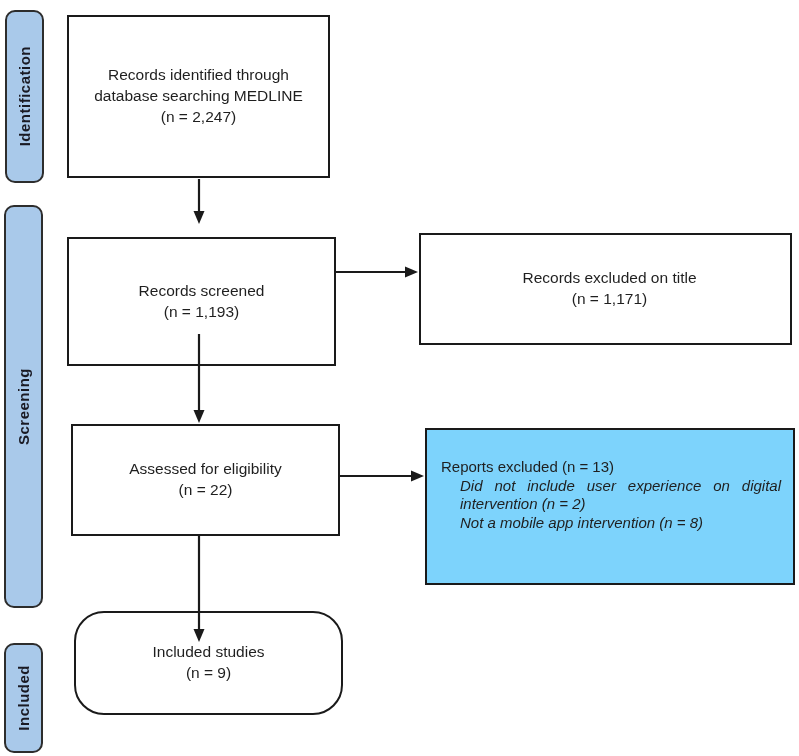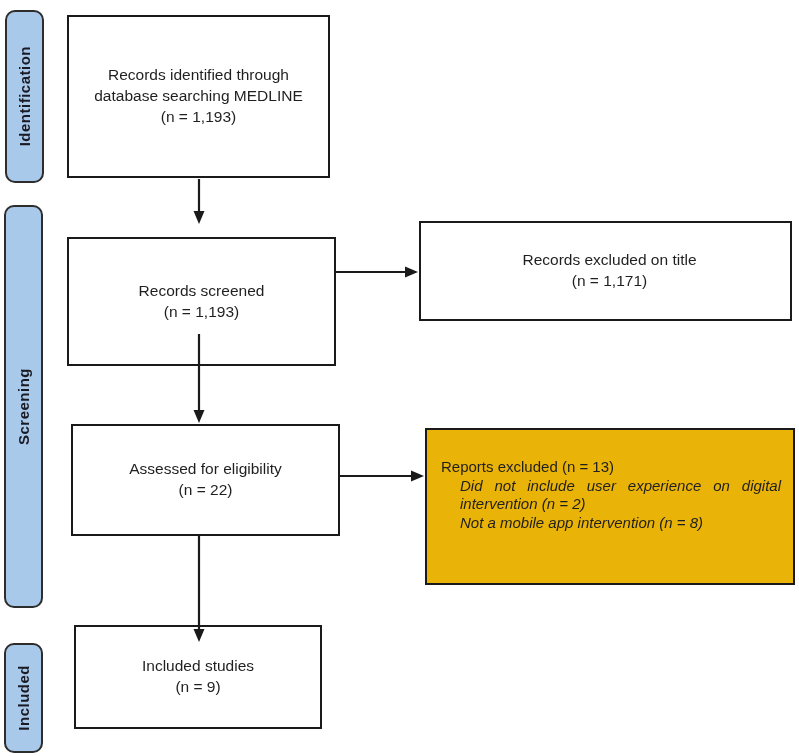--- a/index.html
+++ b/index.html
@@ -52,29 +52,29 @@
     font-size: 15.5px;
     line-height: 1.35;
   }
   .box-text {
     white-space: pre-line;
     text-align: center;
     padding: 4px 8px;
   }
   #box-identified { left: 67px;  top: 15px;  width: 263px; height: 163px; }
   #box-screened   { left: 67px;  top: 225px; width: 269px; height: 129px; margin-top: 12px; }
-  #box-excluded-title { left: 419px; top: 221px; width: 373px; height: 100px; padding-left: 8px; }
+  #box-excluded-title { left: 419px; top: 233px; width: 373px; height: 112px; padding-left: 8px; }
   #box-eligibility    { left: 71px;  top: 424px; width: 269px; height: 112px; }
-  #box-included       { left: 74px;  top: 625px; width: 248px; height: 104px; }
+  #box-included       { left: 74px;  top: 611px; width: 269px; height: 104px; border-radius: 30px; }
 
   
   #box-reports-excluded {
     position: absolute;
     left: 425px; top: 428px; width: 370px; height: 157px;
-    background: #eab308;
+    background: #7dd3fc;
     border: 2px solid #1a1a1a;
     box-sizing: border-box;
     color: #1f1f1f;
     font-size: 15px;
     line-height: 1.24;
     padding: 28px 12px 0 14px;
   }
   .reports-title { margin: 0 0 0 0; }
   .reason {
     padding-left: 19px;
@@ -103,21 +103,21 @@
   <div class="stage" id="stage-screening">
     <span class="stage-text">Screening</span>
   </div>
   <div class="stage" id="stage-included">
     <span class="stage-text">Included</span>
   </div>
 
   <div class="box" id="box-identified">
     <div class="box-text">Records identified through
 database searching MEDLINE
-(n = 1,193)</div>
+(n = 2,247)</div>
   </div>
 
   <div class="box" id="box-screened">
     <div class="box-text">Records screened
 (n = 1,193)</div>
   </div>
 
   <div class="box" id="box-excluded-title">
     <div class="box-text">Records excluded on title
 (n = 1,171)</div>

